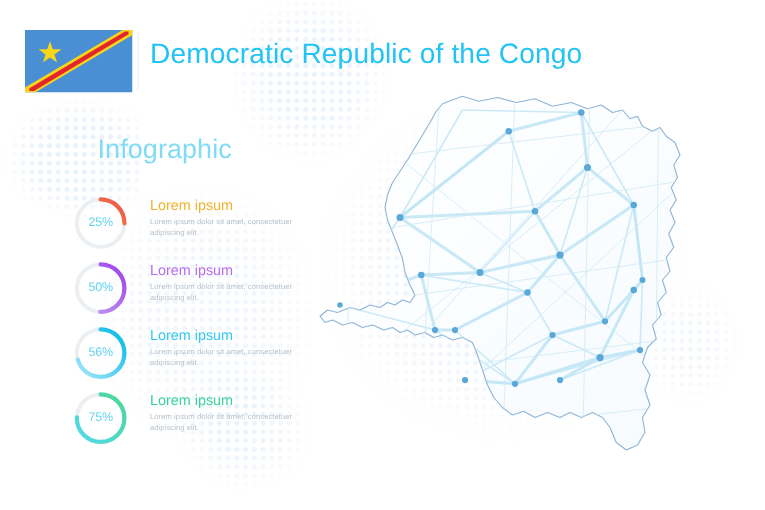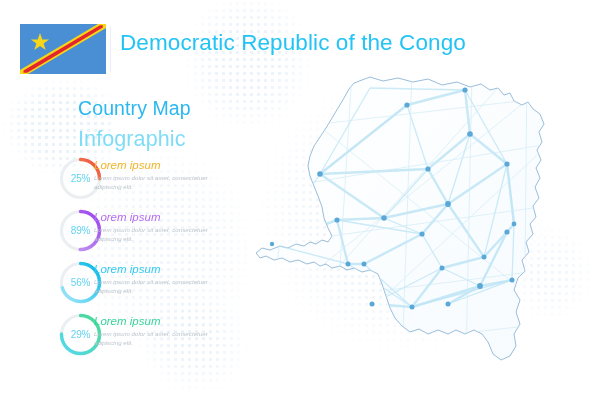--- a/index.html
+++ b/index.html
@@ -127,23 +127,22 @@
     display: flex;
     align-items: center;
     justify-content: center;
     font-size: 10px;
     font-weight: 400;
     color: #63d3f2;
     letter-spacing: -.2px;
   }
   .stat-text {
     position: absolute;
-    left: 36px; top: 3px;
+    left: 62px; top: 3px;
     width: 126px;
-    font-style: italic;
   }
   .stat-heading {
     font-size: 11.5px;
     font-weight: 400;
     line-height: 1.15;
     margin-bottom: 2px;
   }
   .stat-desc {
     font-size: 6.1px;
     line-height: 1.45;
@@ -174,21 +173,20 @@
   <svg id="flag" viewBox="0 0 86 50">
     <rect x="0" y="0" width="86" height="50" fill="#4a8fd4"></rect>
     <path d="M0,46 L78,0 L86,0 L86,4 L8,50 L0,50 Z" fill="#f7d518"></path>
     <path d="M3.5,46.5 L80,1.2 L82.8,1.2 L82.8,3.4 L7.2,48.8 L3.5,48.8 Z" fill="#e3262d"></path>
     <polygon fill="#f7d518" points="20,9 22.3,15.4 29.1,15.4 23.6,19.5 25.7,26 20,22 14.3,26 16.4,19.5 10.9,15.4 17.7,15.4"></polygon>
   </svg>
   <div id="header-divider"></div>
   <div id="country-title">Democratic Republic of the Congo</div>
 
   <div id="subtitle">
-    <span id="subtitle-line1">Country Map</span>
     <span id="subtitle-line2">Infographic</span>
   </div>
 
   <div id="stat-list">
       <div class="stat-row">
         <svg class="stat-ring" viewBox="0 0 45 45">
           <defs>
             <linearGradient id="arcGrad0" x1="0" y1="0" x2="1" y2="1">
               <stop offset="0" stop-color="#f5cf3a"></stop>
               <stop offset="1" stop-color="#ef4b4b"></stop>
@@ -207,21 +205,21 @@
         <svg class="stat-ring" viewBox="0 0 45 45">
           <defs>
             <linearGradient id="arcGrad1" x1="0" y1="0" x2="1" y2="1">
               <stop offset="0" stop-color="#c9a7ef"></stop>
               <stop offset="1" stop-color="#9b3ff0"></stop>
             </linearGradient>
           </defs>
           <circle cx="22.5" cy="22.5" r="19" fill="none" stroke="#eceff2" stroke-width="3.2"></circle>
           <circle cx="22.5" cy="22.5" r="19" fill="none" stroke="url(#arcGrad1)" stroke-width="3.4" stroke-linecap="round" stroke-dasharray="59.69 119.38" transform="rotate(-90 22.5 22.5)"></circle>
         </svg>
-        <div class="stat-pct" style="color: rgb(99, 211, 242);">89%</div>
+        <div class="stat-pct" style="color: rgb(99, 211, 242);">50%</div>
         <div class="stat-text">
           <div class="stat-heading" style="color: rgb(183, 108, 240);">Lorem ipsum</div>
           <div class="stat-desc">Lorem ipsum dolor sit amet, consectetuer adipiscing elit.</div>
         </div>
       </div>
       <div class="stat-row">
         <svg class="stat-ring" viewBox="0 0 45 45">
           <defs>
             <linearGradient id="arcGrad2" x1="0" y1="0" x2="1" y2="1">
               <stop offset="0" stop-color="#a7e8fb"></stop>
@@ -241,21 +239,21 @@
         <svg class="stat-ring" viewBox="0 0 45 45">
           <defs>
             <linearGradient id="arcGrad3" x1="0" y1="0" x2="1" y2="1">
               <stop offset="0" stop-color="#56d8f0"></stop>
               <stop offset="1" stop-color="#4ad991"></stop>
             </linearGradient>
           </defs>
           <circle cx="22.5" cy="22.5" r="19" fill="none" stroke="#eceff2" stroke-width="3.2"></circle>
           <circle cx="22.5" cy="22.5" r="19" fill="none" stroke="url(#arcGrad3)" stroke-width="3.4" stroke-linecap="round" stroke-dasharray="89.54 119.38" transform="rotate(-90 22.5 22.5)"></circle>
         </svg>
-        <div class="stat-pct" style="color: rgb(99, 211, 242);">29%</div>
+        <div class="stat-pct" style="color: rgb(99, 211, 242);">75%</div>
         <div class="stat-text">
           <div class="stat-heading" style="color: rgb(58, 211, 155);">Lorem ipsum</div>
           <div class="stat-desc">Lorem ipsum dolor sit amet, consectetuer adipiscing elit.</div>
         </div>
       </div>
     </div>
 
   <div id="map-wrap">
     <svg id="map-svg" viewBox="0 0 310 292">
       <defs>

